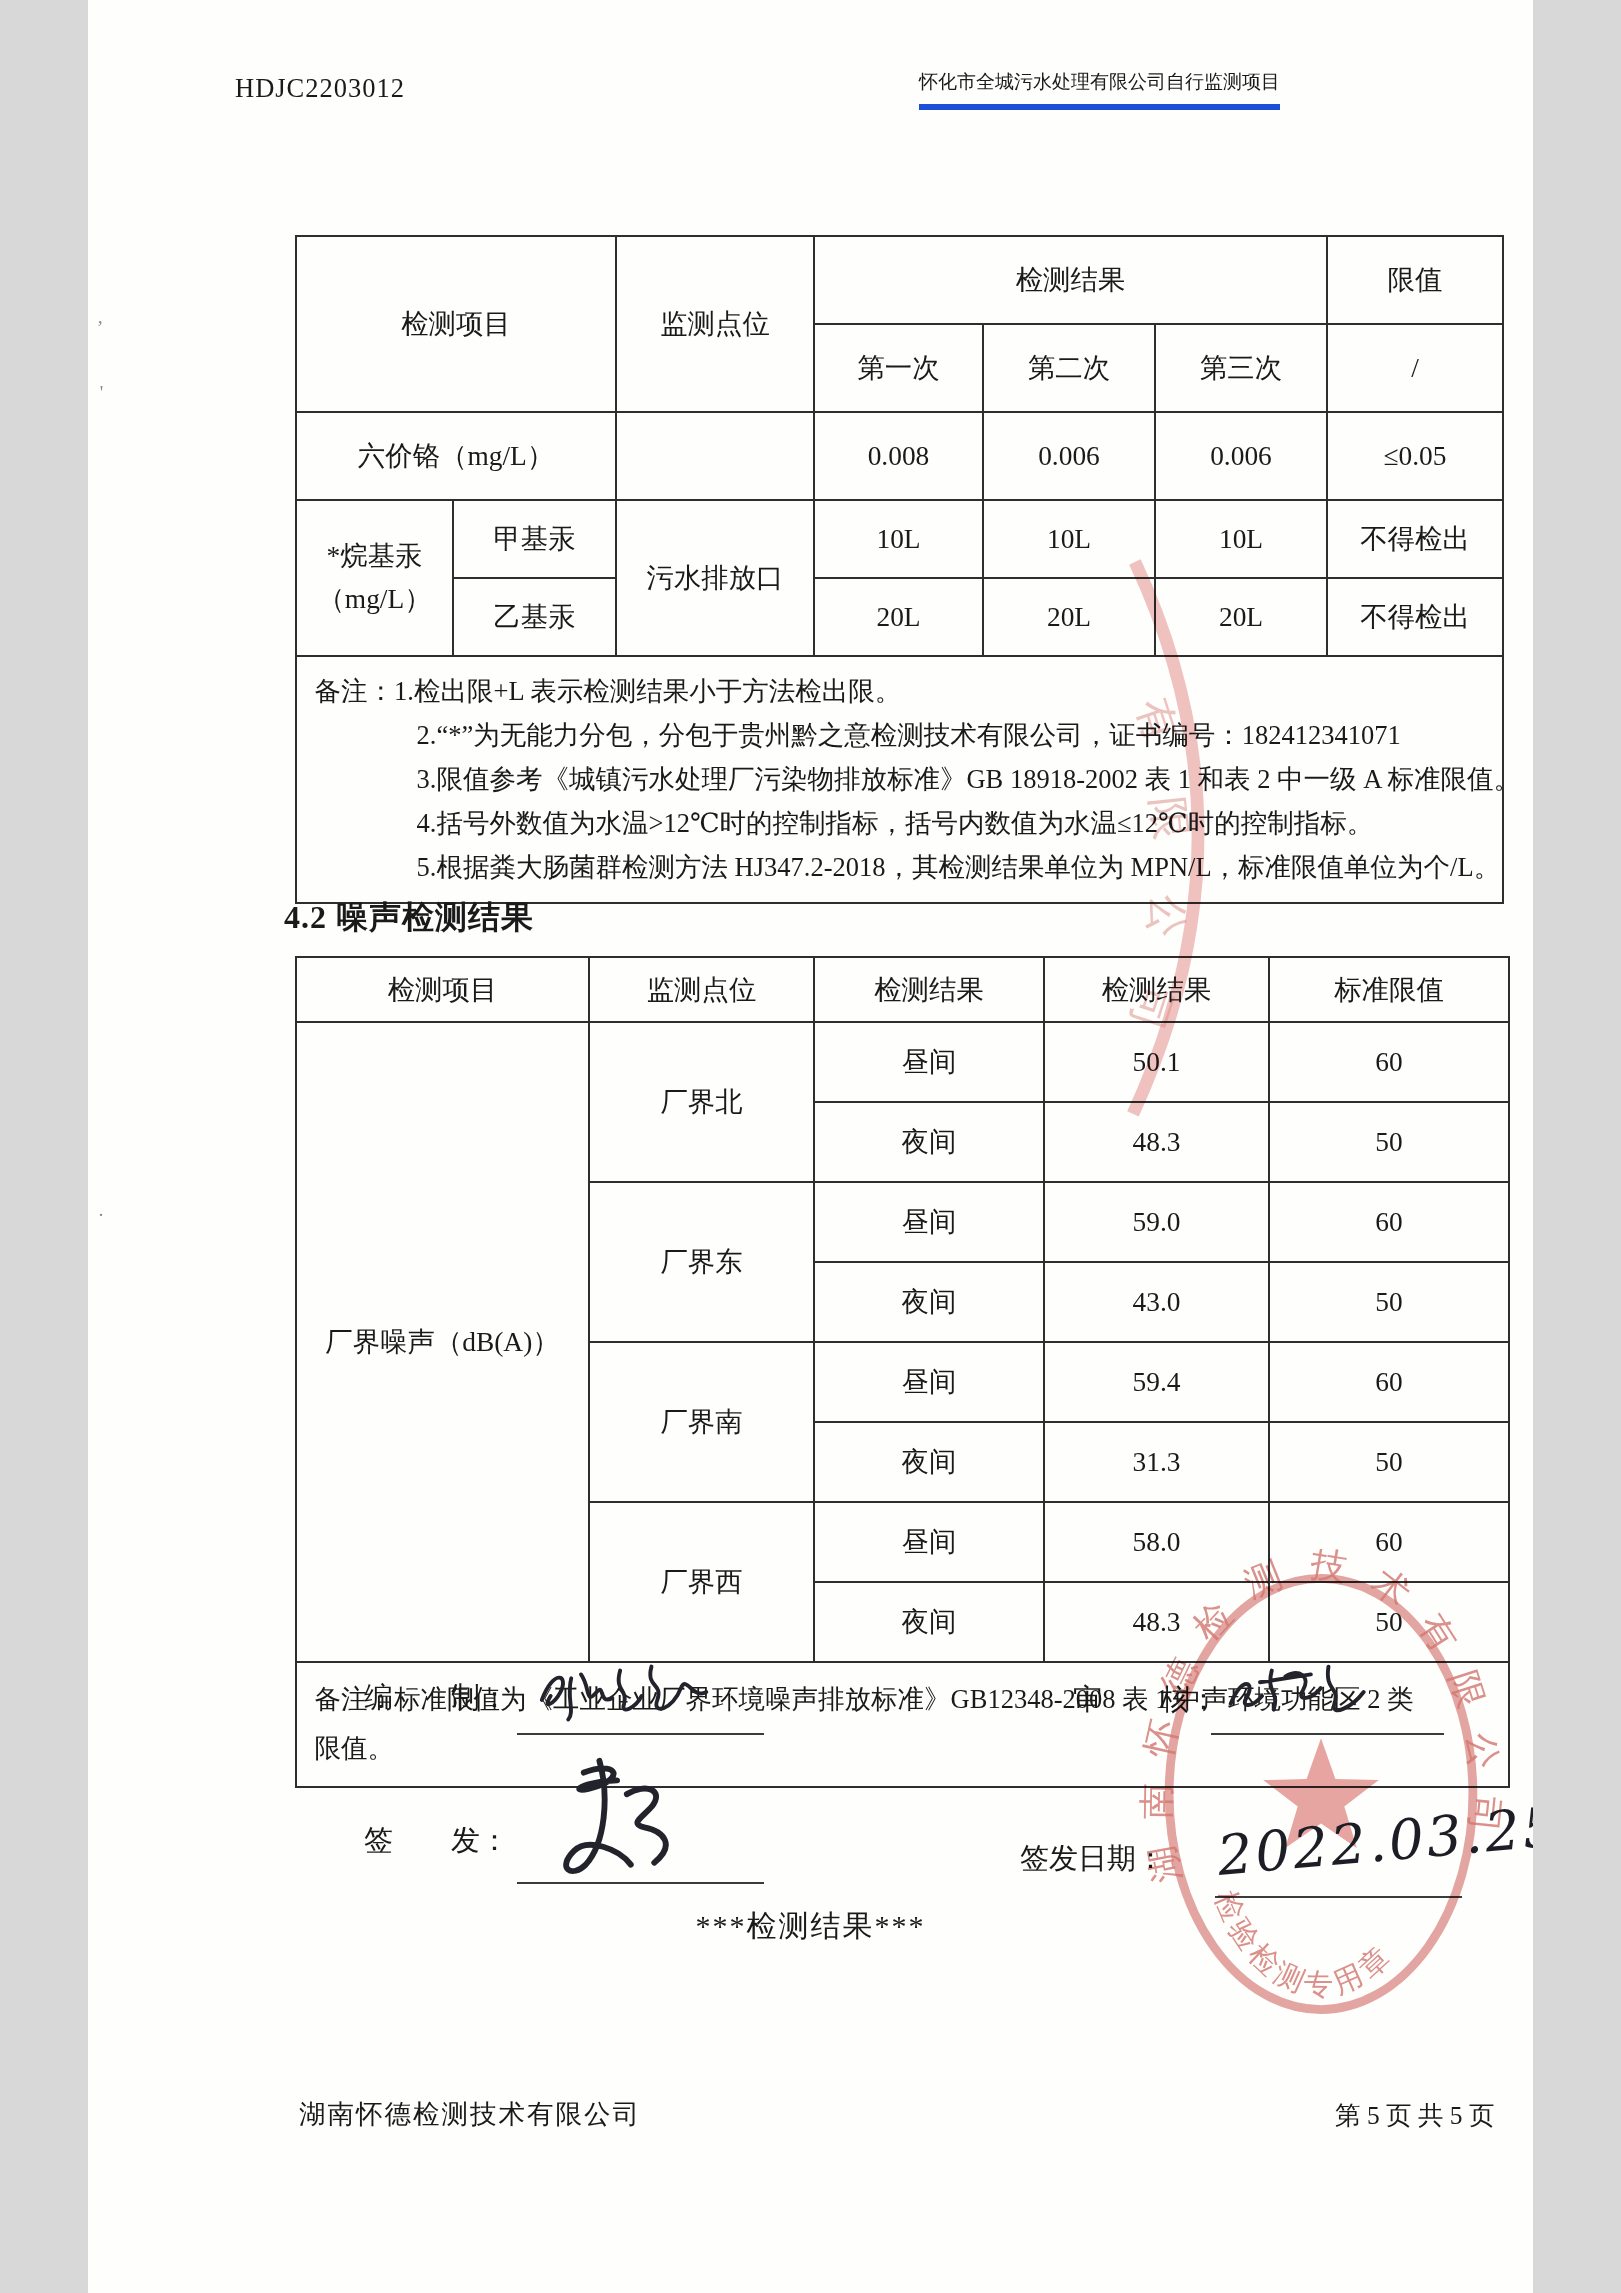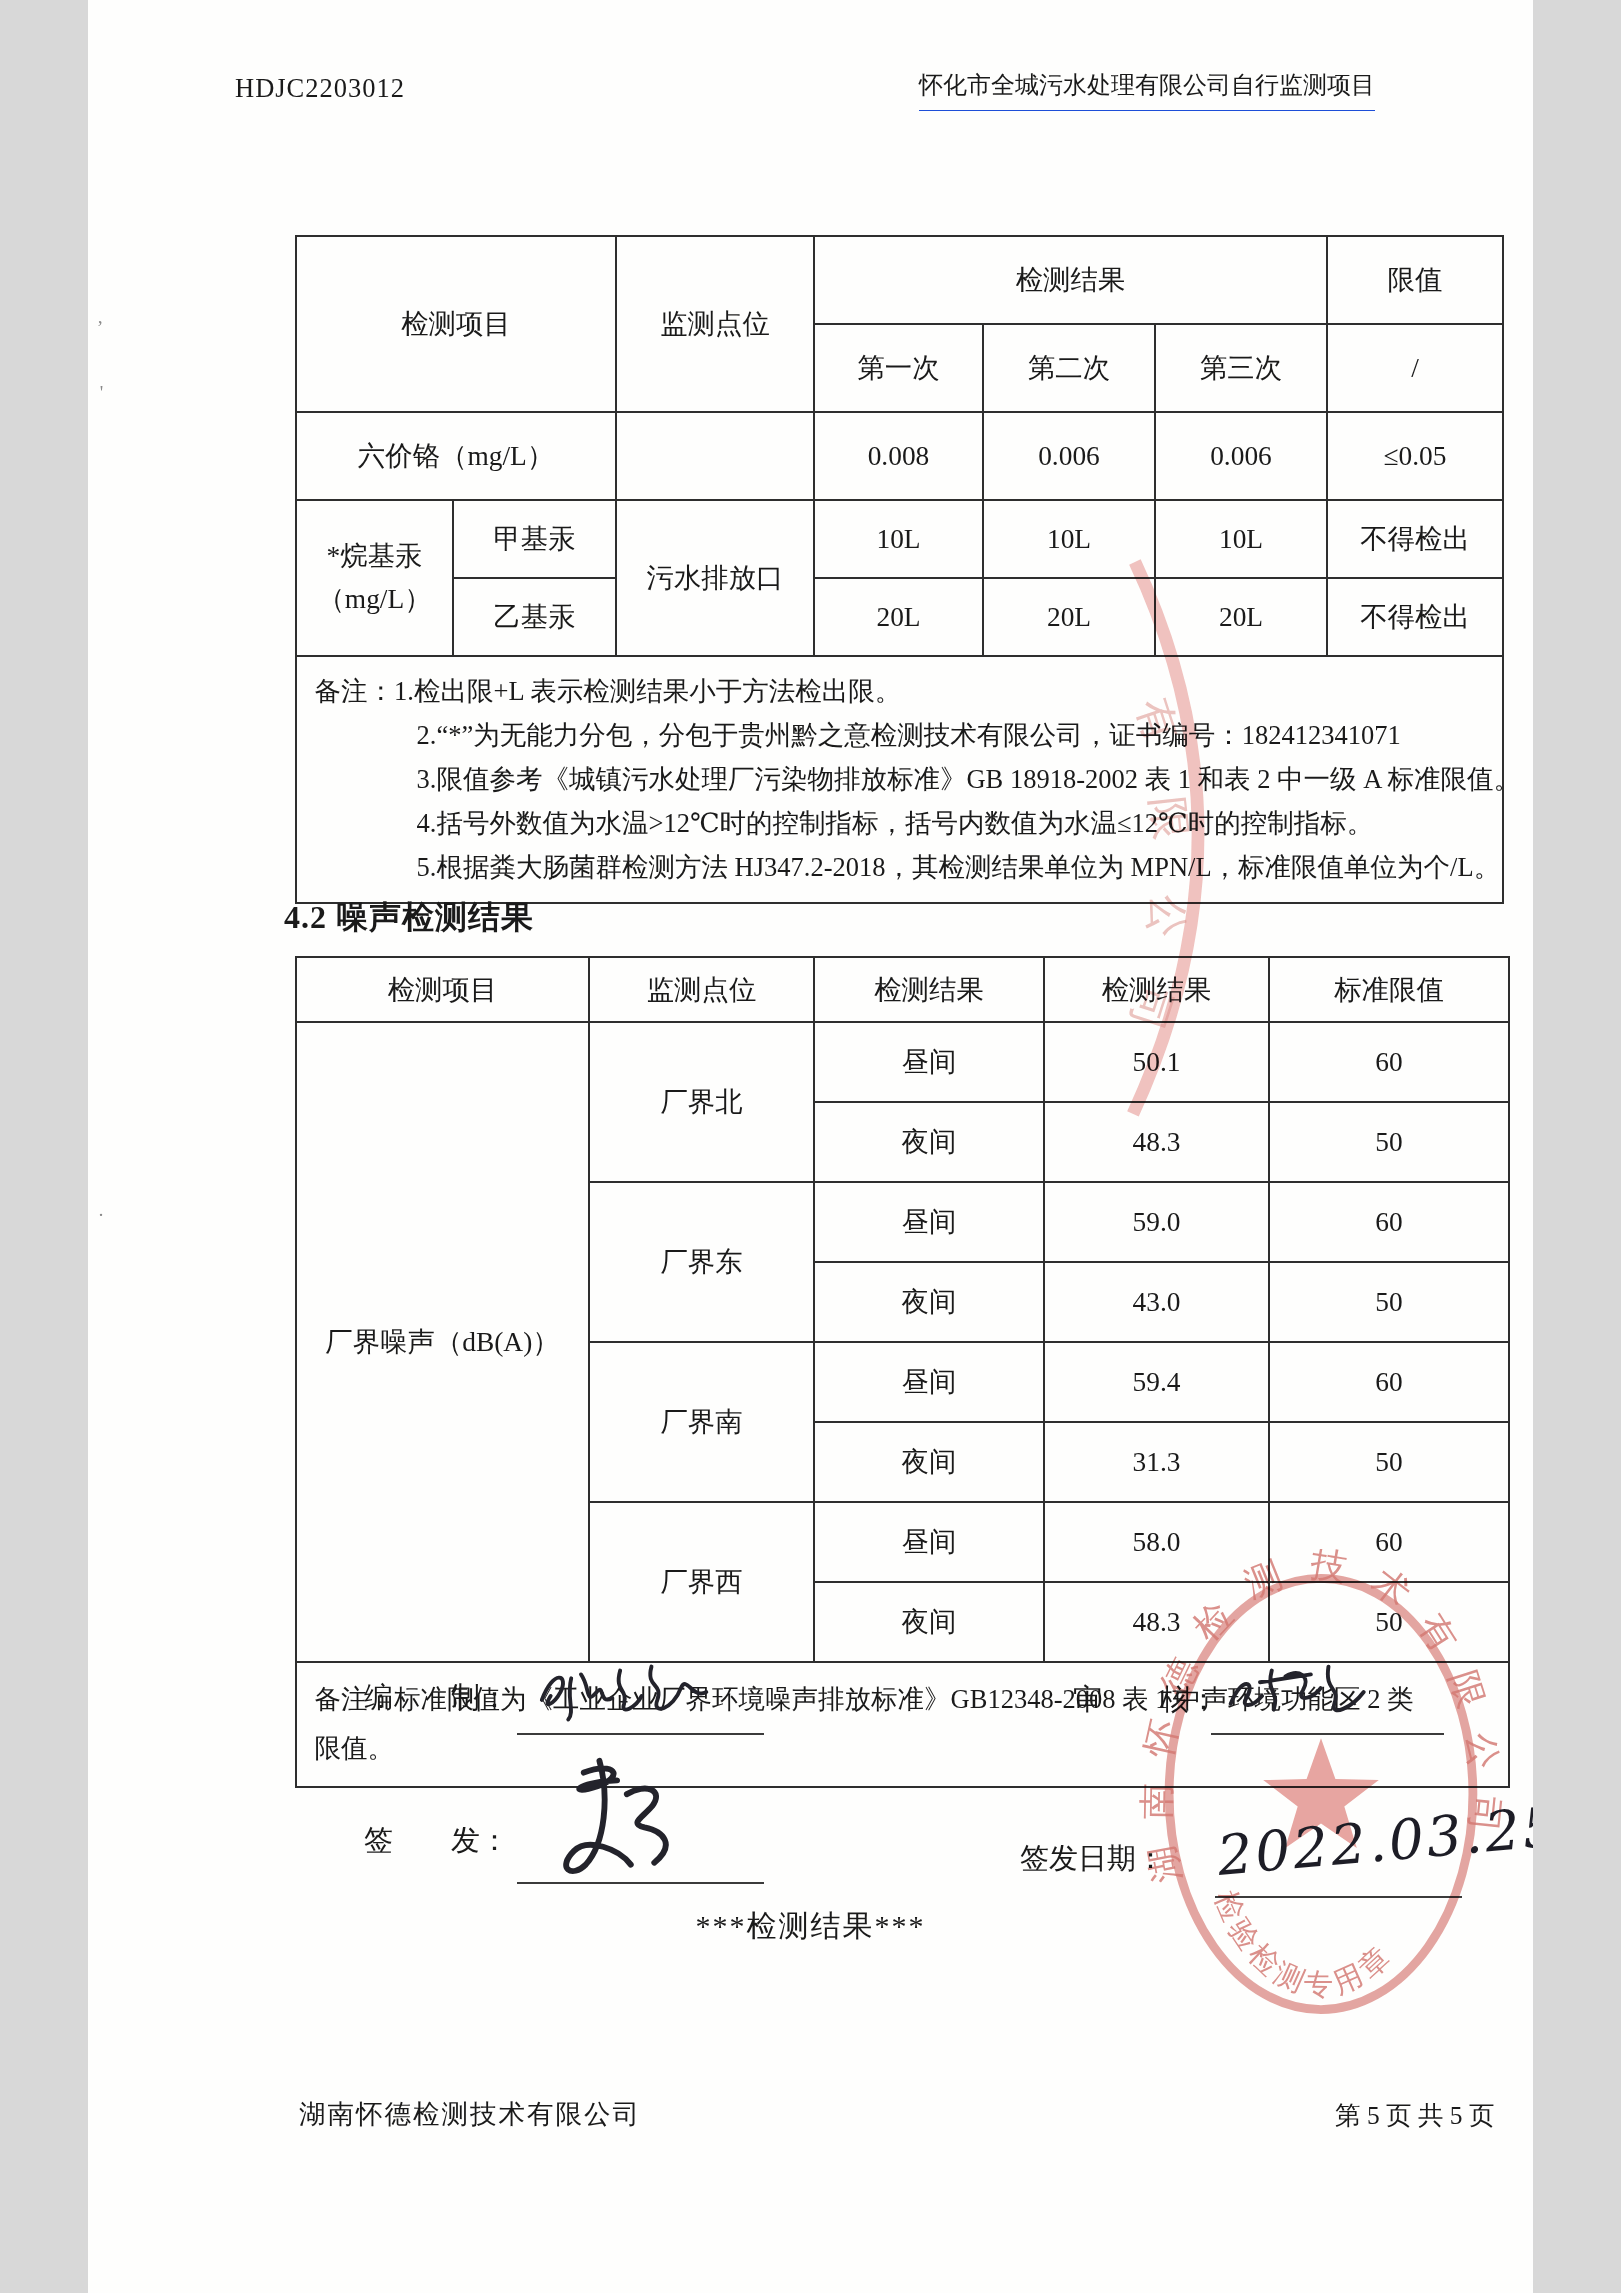--- a/index.html
+++ b/index.html
@@ -1,21 +1,21 @@
 <!DOCTYPE html>
 <html><head>
 <meta charset="utf-8">
 <style>
   html,body{margin:0;padding:0;background:#d8d8d8;}
   .page{position:relative;width:1445px;height:2294px;margin:0 auto;background:#fefefdff;
         font-family:"Liberation Serif","DejaVu Serif",serif;color:#1a1a1a;overflow:hidden;}
   .abs{position:absolute;}
   
   .hdr-code{left:147px;top:73px;font-size:26.5px;letter-spacing:1px;}
-  .hdr-project{left:831px;top:69px;font-size:24px;border-bottom:1px solid #1d4ed8;padding-bottom:8.8px;}
+  .hdr-project{left:831px;top:69px;font-size:19px;border-bottom:6px solid #1d4ed8;padding-bottom:8.8px;}
   
   table{border-collapse:collapse;table-layout:fixed;}
   td{border:2px solid #2e2e2e;text-align:center;vertical-align:middle;font-size:27.4px;padding:0;
      overflow:hidden;}
   .t1{left:207px;top:235px;width:1206px;}
   .t2{left:207px;top:956px;width:1214px;}
   tr.h90{height:88px;} tr.h80{height:78px;margin-left:33px;} tr.h66{height:65px;} tr.h82{height:80px;}
   .notes-cell{text-align:left;font-size:26.5px;line-height:44px;padding:11.8px 13.7px 13.7px 17.6px;}
   .notes-cell div{white-space:nowrap;}
   .ind{padding-left:102px;}

